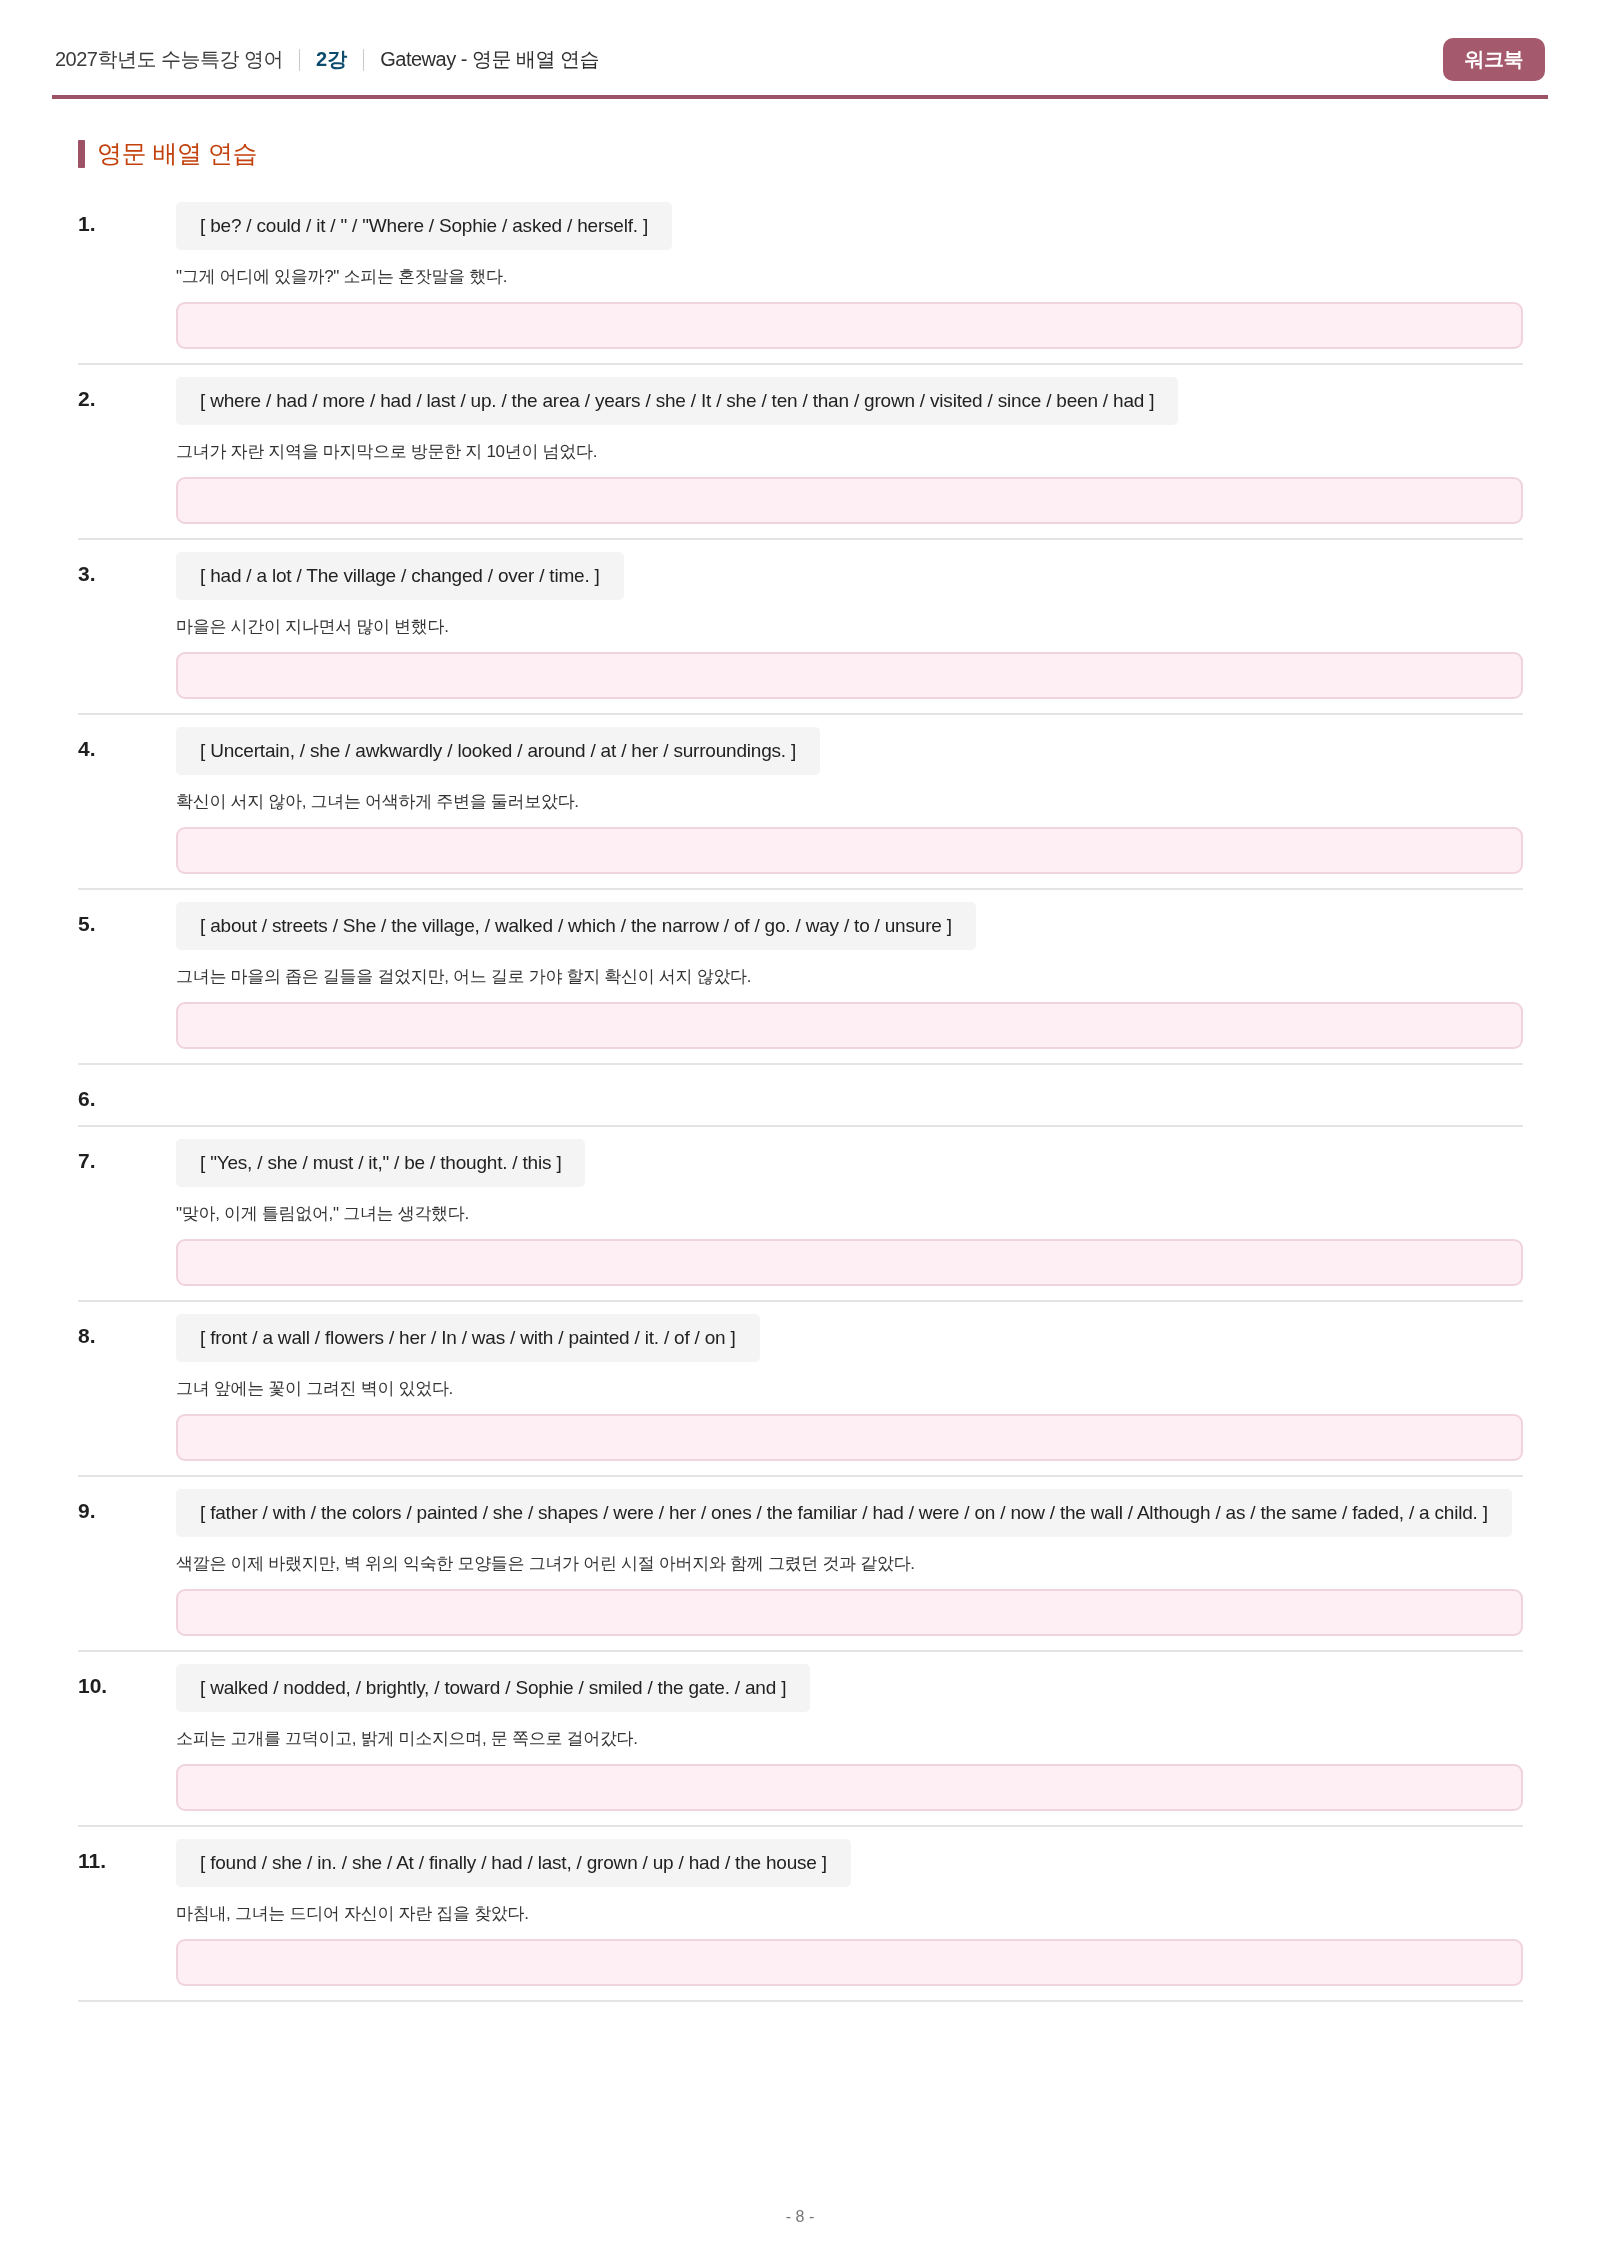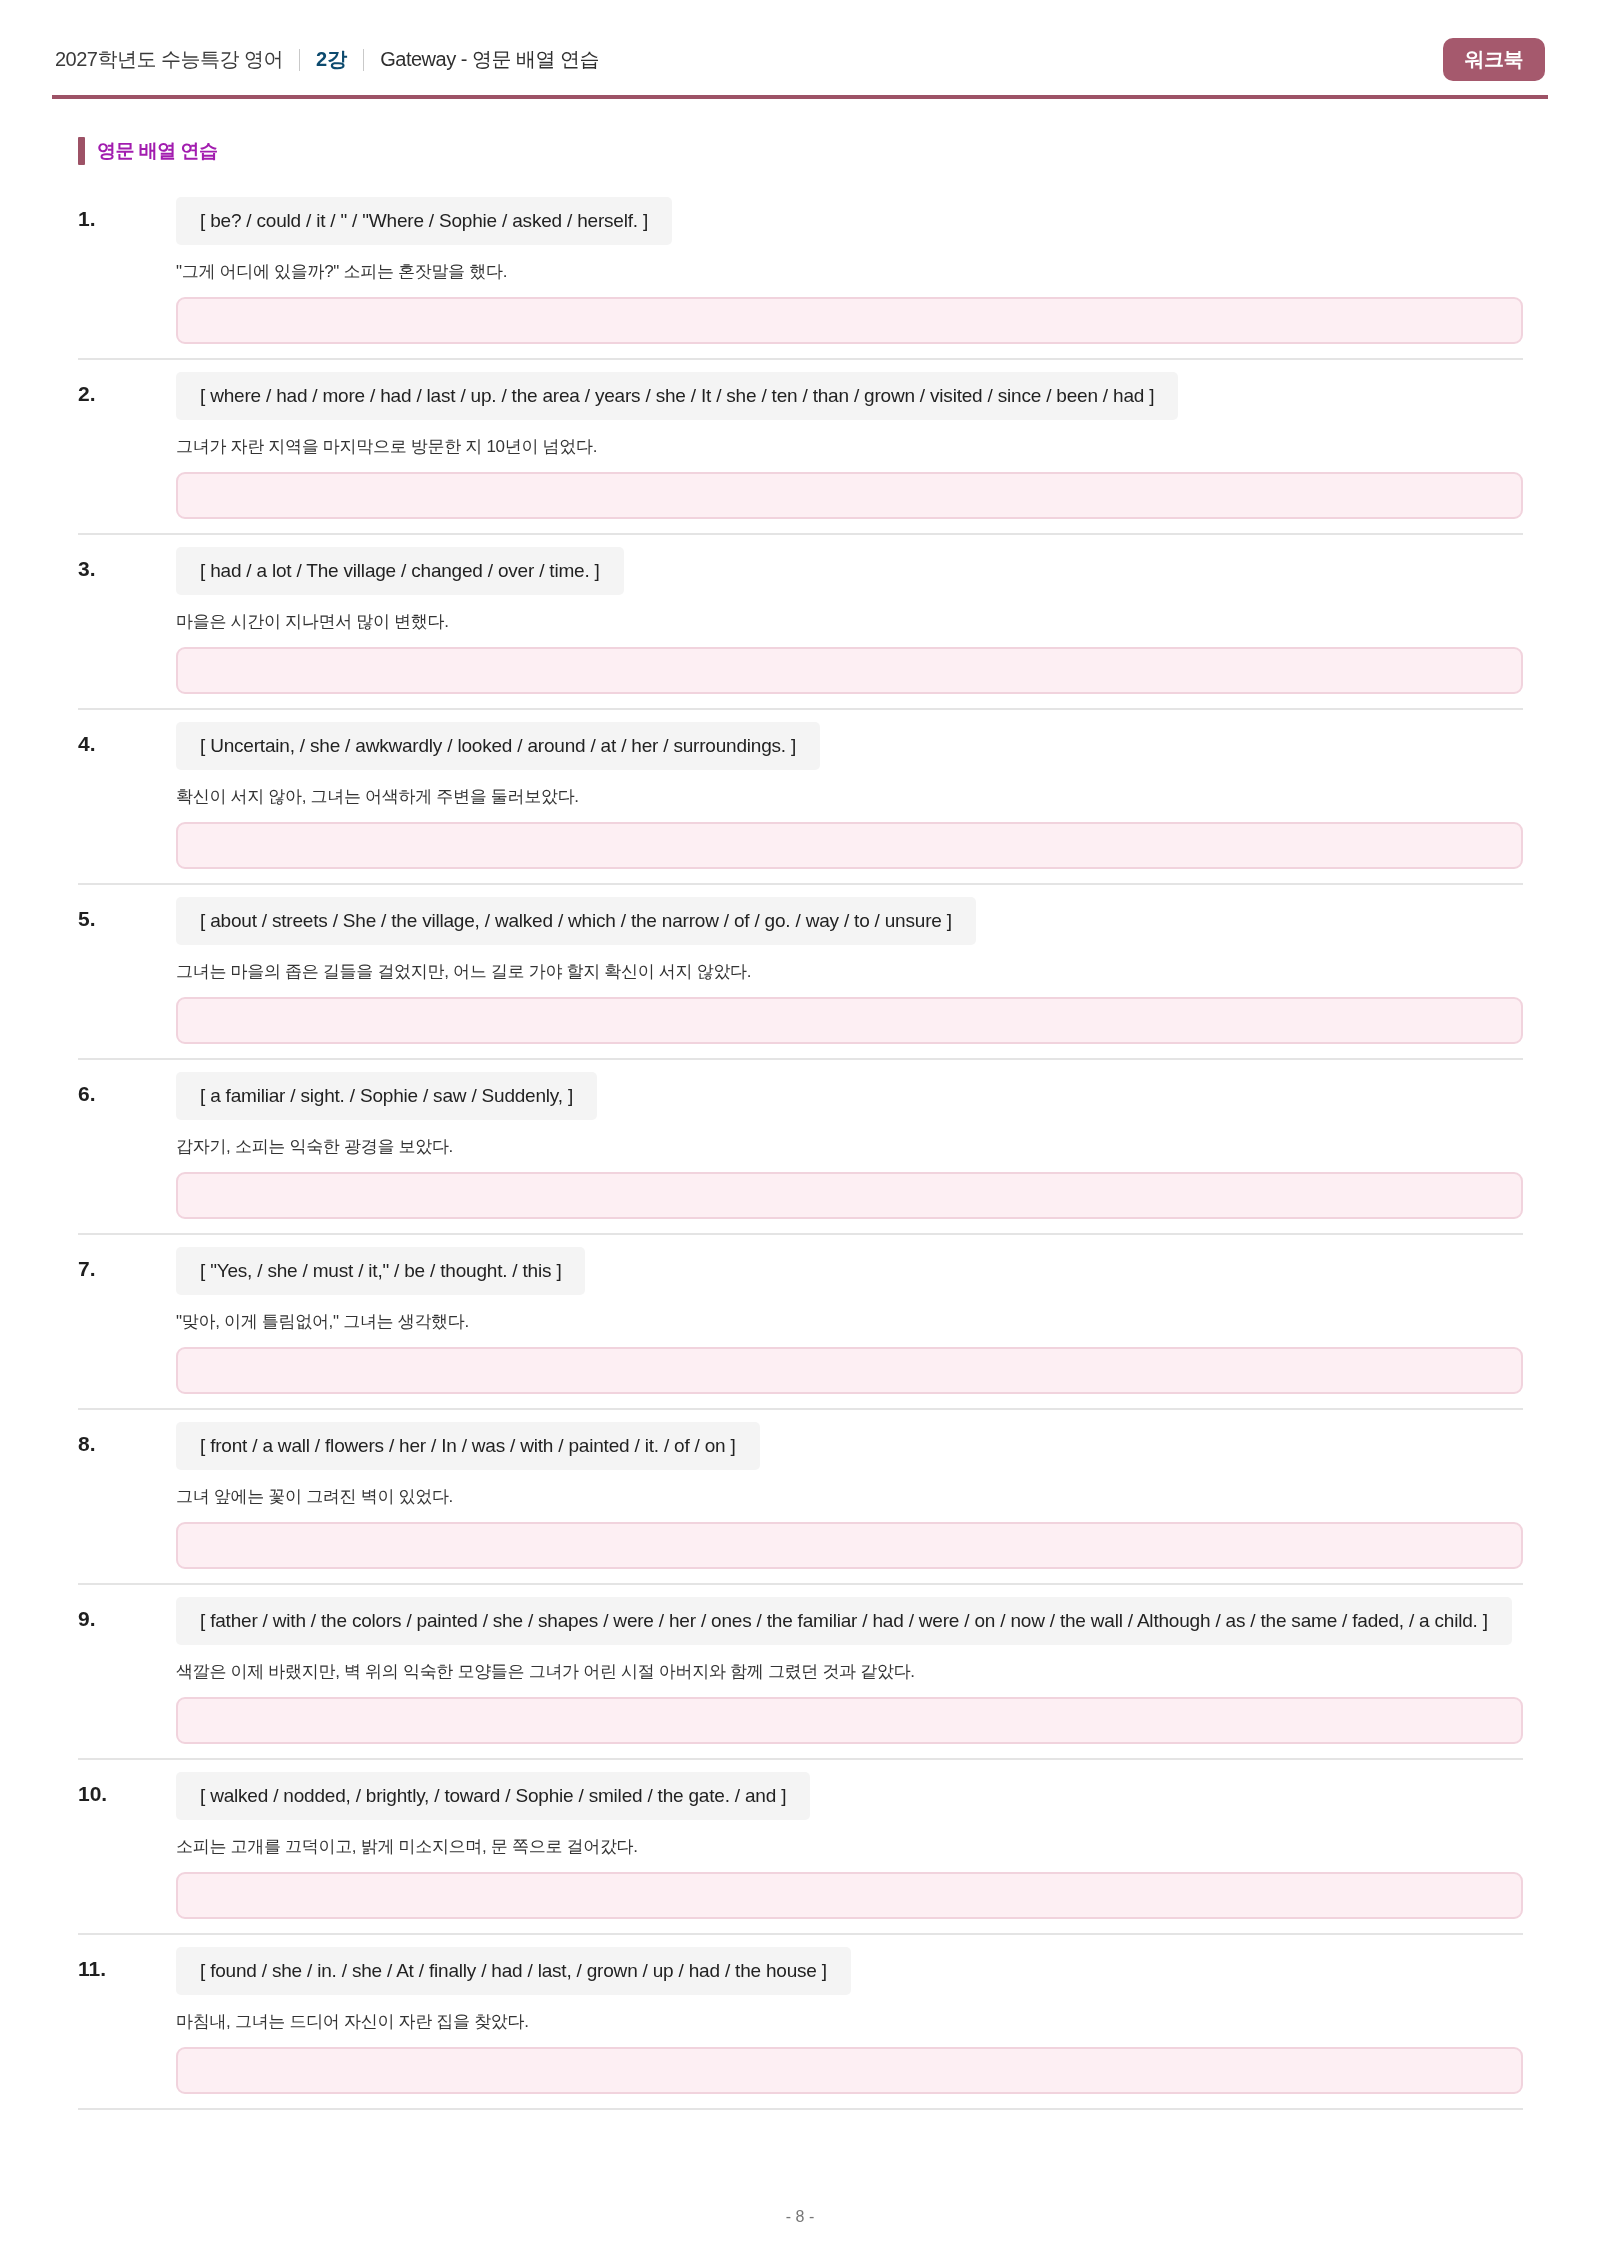--- a/index.html
+++ b/index.html
@@ -56,23 +56,23 @@
     gap: 12px;
     margin: 38px 77px 20px 78px;
   }
   .title-bar {
     width: 7px;
     height: 28px;
     background: #9d5266;
     border-radius: 1px;
   }
   .section-title h2 {
-    font-size: 19px;
-    font-weight: 700;
-    color: #a21caf;
+    font-size: 25px;
+    font-weight: 400;
+    color: #c2410c;
     letter-spacing: -0.5px;
   }
 
   
   .items { padding: 0 77px 0 78px; }
   .item {
     display: grid;
     grid-template-columns: 57px 1fr;
     padding-top: 12px;
   }
@@ -194,25 +194,20 @@
       <div class="item-body">
         <div class="word-box">[ about / streets / She / the village, / walked / which / the narrow / of / go. / way / to / unsure ]</div>
         <div class="korean">그녀는 마을의 좁은 길들을 걸었지만, 어느 길로 가야 할지 확신이 서지 않았다.</div>
         <div class="answer-box"></div>
       </div>
       <div class="sep"></div>
     </div>
 
     <div class="item">
       <div class="item-num">6.</div>
-      <div class="item-body">
-        <div class="word-box">[ a familiar / sight. / Sophie / saw / Suddenly, ]</div>
-        <div class="korean">갑자기, 소피는 익숙한 광경을 보았다.</div>
-        <div class="answer-box"></div>
-      </div>
       <div class="sep"></div>
     </div>
 
     <div class="item">
       <div class="item-num">7.</div>
       <div class="item-body">
         <div class="word-box">[ "Yes, / she / must / it," / be / thought. / this ]</div>
         <div class="korean">"맞아, 이게 틀림없어," 그녀는 생각했다.</div>
         <div class="answer-box"></div>
       </div>

